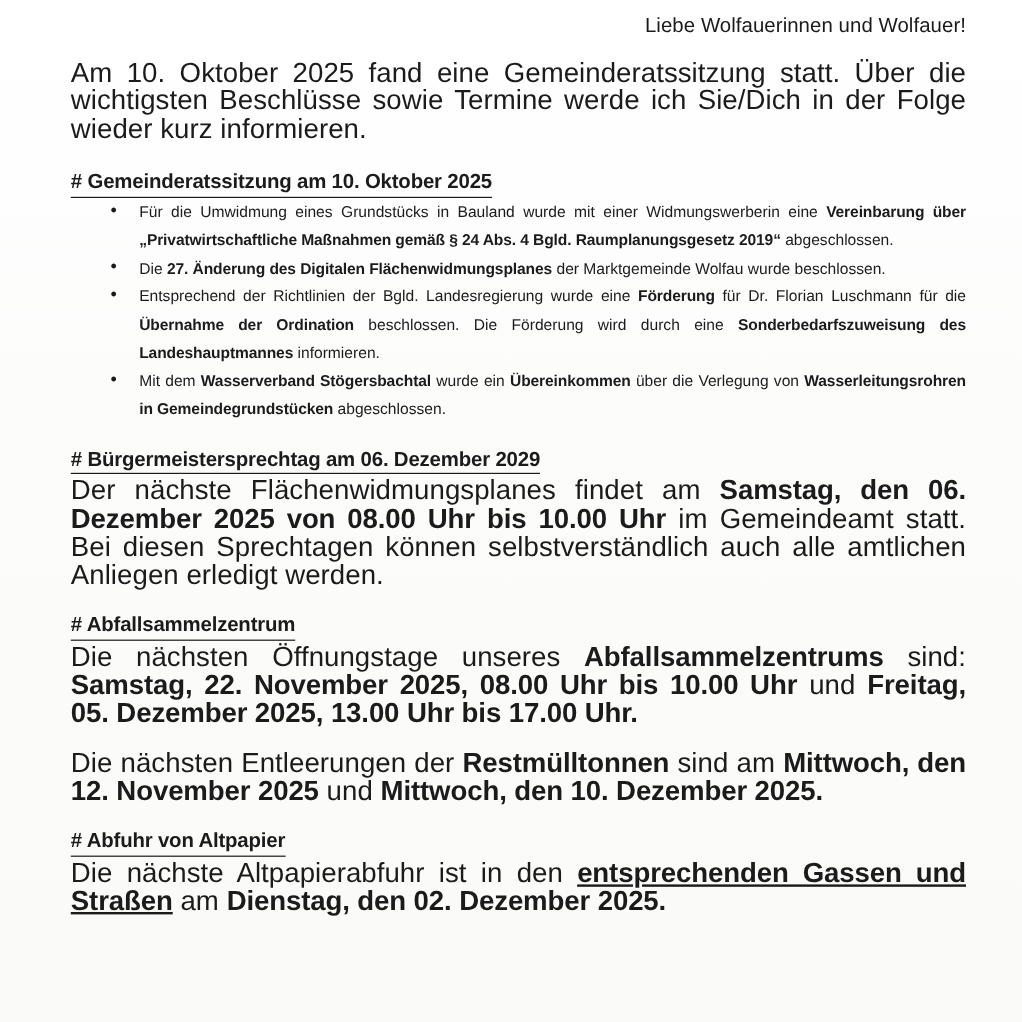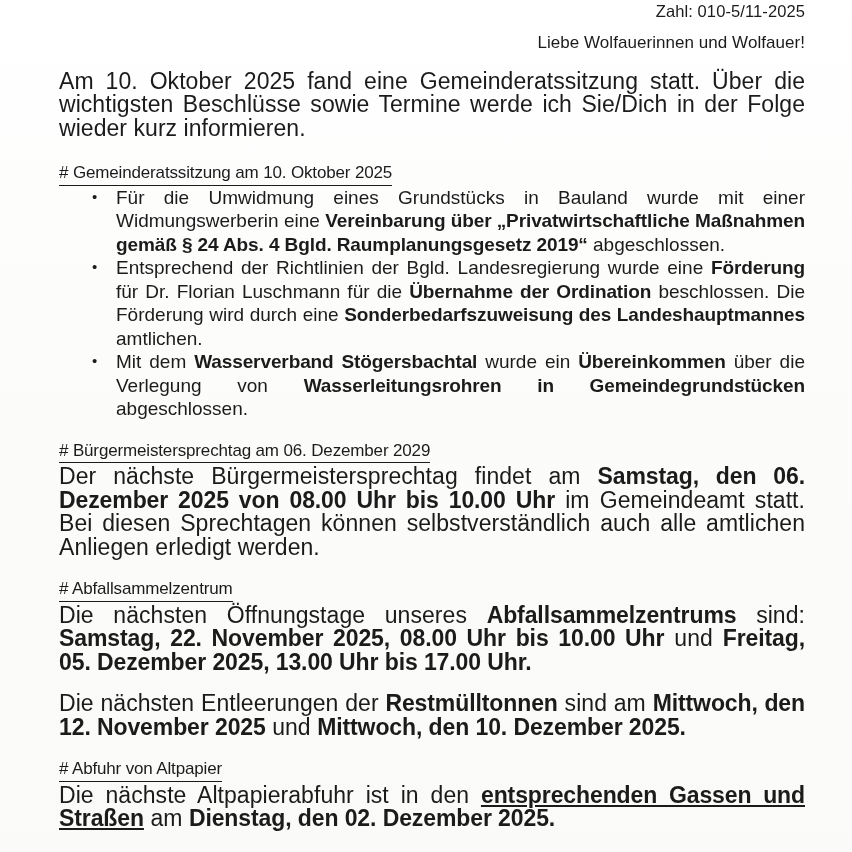--- a/index.html
+++ b/index.html
@@ -68,21 +68,21 @@
   .intro {
     margin-top: 15px;
     text-align: justify;
     text-justify: inter-word;
   }
 
   h2.heading {
     margin: 0;
     font-size: 17px;
     line-height: 23px;
-    font-weight: normal;
+    font-weight: bold;
     letter-spacing: -0.15px;
     display: inline-block;
     border-bottom: 1.6px solid #1b1b1b;
     padding-bottom: 0.5px;
   }
 
   .sec {
     margin-top: 18px;
   }
   .sec.first { margin-top: 21px; }
@@ -92,21 +92,21 @@
   }
 
   ul.bullets {
     margin: 0;
     padding: 0;
     list-style: none;
   }
   ul.bullets li {
     position: relative;
     padding-left: 57px;
-    font-size: 19px;
+    font-size: 13px;
     line-height: 23.5px;
     text-align: justify;
     text-justify: inter-word;
     margin-top: 0px;
   }
   ul.bullets li::before {
     content: "\2022";
     position: absolute;
     left: 33px;
     top: -1px;
@@ -119,43 +119,43 @@
   .u { text-decoration: underline; text-underline-offset: 1.5px; }
 
   .justify { text-align: justify; text-justify: inter-word; }
 </style>
 </head>
 <body>
 
 <div class="page">
   <div class="content">
 
-    <div class="refline">Zahl: 010-5/11-2025</div>
 
     <p class="salutation">Liebe Wolfauerinnen und Wolfauer!</p>
 
     <p class="intro">Am 10. Oktober 2025 fand eine Gemeinderatssitzung statt. Über die wichtigsten Beschlüsse sowie Termine werde ich Sie/Dich in der Folge wieder kurz informieren.</p>
 
     <div class="sec first">
       <h2 class="heading"># Gemeinderatssitzung am 10. Oktober 2025</h2>
 
       <ul class="bullets">
         <li><span>Für die Umwidmung eines Grundstücks in Bauland wurde mit einer Widmungswerberin eine </span><b>Vereinbarung über „Privatwirtschaftliche Maßnahmen gemäß § 24 Abs. 4 Bgld. Raumplanungsgesetz 2019“</b><span> abgeschlossen.</span></li>
 
+        <li><span>Die </span><b>27. Änderung des Digitalen Flächenwidmungsplanes</b><span> der Marktgemeinde Wolfau wurde beschlossen.</span></li>
 
-        <li><span>Entsprechend der Richtlinien der Bgld. Landesregierung wurde eine </span><b>Förderung</b><span> für Dr. Florian Luschmann für die </span><b>Übernahme der Ordination</b><span> beschlossen. Die Förderung wird durch eine </span><b>Sonderbedarfszuweisung des Landeshauptmannes</b><span> amtlichen.</span></li>
+        <li><span>Entsprechend der Richtlinien der Bgld. Landesregierung wurde eine </span><b>Förderung</b><span> für Dr. Florian Luschmann für die </span><b>Übernahme der Ordination</b><span> beschlossen. Die Förderung wird durch eine </span><b>Sonderbedarfszuweisung des Landeshauptmannes</b><span> informieren.</span></li>
 
         <li><span>Mit dem </span><b>Wasserverband Stögersbachtal</b><span> wurde ein </span><b>Übereinkommen</b><span> über die Verlegung von </span><b>Wasserleitungsrohren in Gemeindegrundstücken</b><span> abgeschlossen.</span></li>
 
       </ul>
     </div>
 
     <div class="sec">
       <h2 class="heading"># Bürgermeistersprechtag am 06. Dezember 2029</h2>
-      <p class="body justify"><span>Der nächste Bürgermeistersprechtag findet am </span><b>Samstag, den 06. Dezember 2025 von 08.00 Uhr bis 10.00 Uhr</b><span> im Gemeindeamt statt. Bei diesen Sprechtagen können selbstverständlich auch alle amtlichen Anliegen erledigt werden.</span></p>
+      <p class="body justify"><span>Der nächste Flächenwidmungsplanes findet am </span><b>Samstag, den 06. Dezember 2025 von 08.00 Uhr bis 10.00 Uhr</b><span> im Gemeindeamt statt. Bei diesen Sprechtagen können selbstverständlich auch alle amtlichen Anliegen erledigt werden.</span></p>
     </div>
 
     <div class="sec">
       <h2 class="heading"># Abfallsammelzentrum</h2>
       <p class="body justify"><span>Die nächsten Öffnungstage unseres </span><b>Abfallsammelzentrums</b><span> sind: </span><b>Samstag, 22. November 2025, 08.00 Uhr bis 10.00 Uhr</b><span> und </span><b>Freitag, 05. Dezember 2025, 13.00 Uhr bis 17.00 Uhr.</b><span></span></p>
     </div>
 
     <div class="sec">
       <p class="body justify"><span>Die nächsten Entleerungen der </span><b>Restmülltonnen</b><span> sind am </span><b>Mittwoch, den 12. November 2025</b><span> und </span><b>Mittwoch, den 10. Dezember 2025.</b><span></span></p>
     </div>

